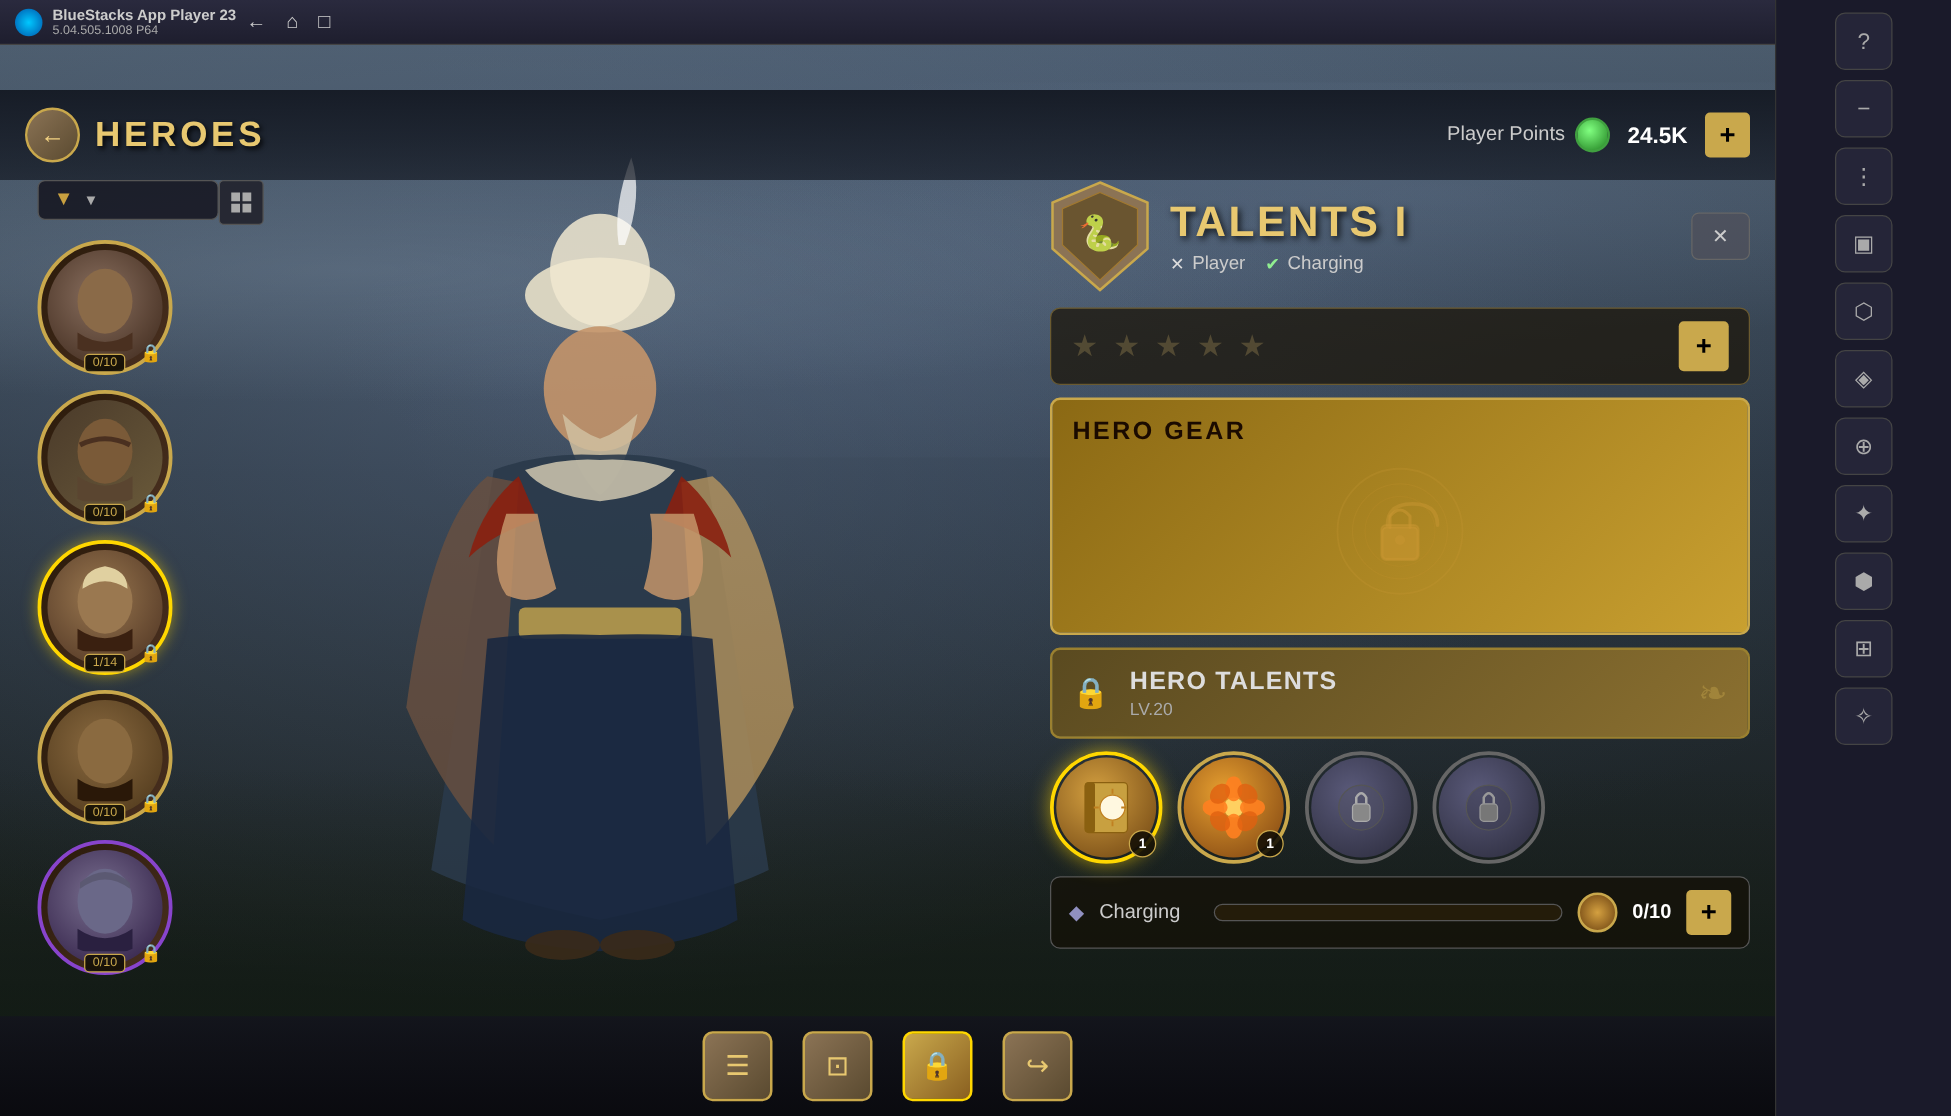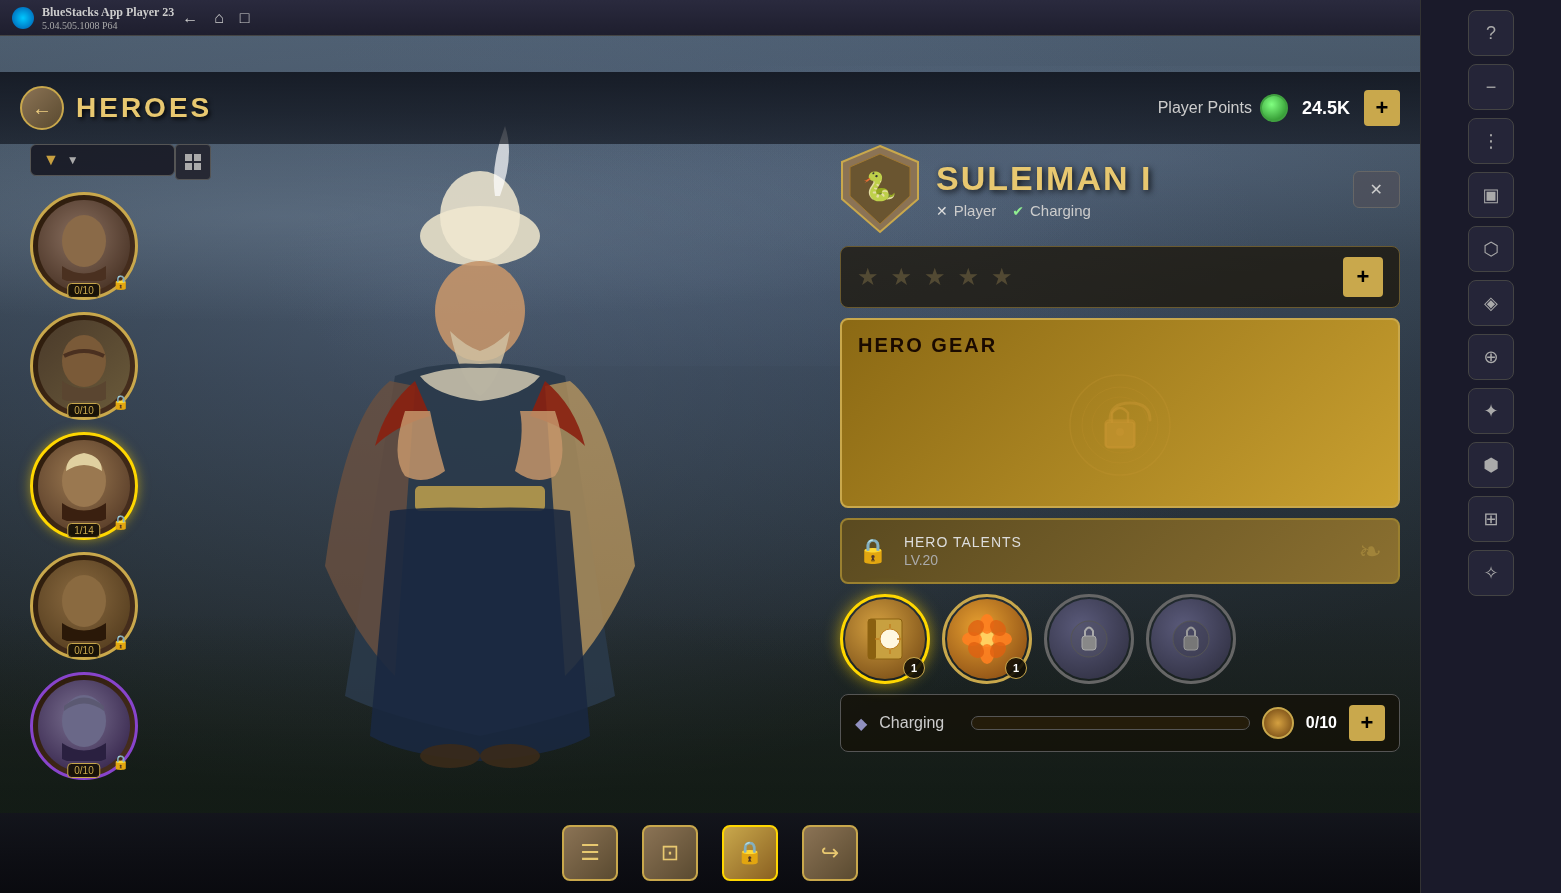--- a/index.html
+++ b/index.html
@@ -31,21 +31,20 @@
       gap: 8px;
     }
     .bluestacks-logo {
       width: 22px; height: 22px;
       background: radial-gradient(circle, #00c8ff, #0055aa);
       border-radius: 50%;
     }
     .title-bar-app {
       color: #ccc;
       font-size: 12px;
-      font-family: Liberation Serif, serif;
     }
     .title-bar-app span {
       color: #aaa;
       font-size: 10px;
       display: block;
     }
     .title-bar-nav {
       display: flex;
       align-items: center;
       gap: 16px;
@@ -398,22 +397,22 @@
     }
     .talent-lock {
       font-size: 24px;
       color: #c9a84c;
     }
     .talent-info {
       flex: 1;
     }
     .talent-title {
       color: #ddd;
-      font-size: 14px;
-      font-weight: normal;
+      font-size: 20px;
+      font-weight: bold;
       letter-spacing: 1px;
     }
     .talent-level {
       color: #aaa;
       font-size: 14px;
       margin-top: 2px;
     }
 
     
     .skill-row {
@@ -796,21 +795,21 @@
       <div style="position:relative;margin-right:16px;width:80px;height:90px;display:flex;align-items:center;justify-content:center;">
         <svg width="80" height="90" viewBox="0 0 80 90">
           <path d="M40,2 L78,18 L78,55 L40,88 L2,55 L2,18 Z" fill="#8B7355" stroke="#c9a84c" stroke-width="2"></path>
           <path d="M40,10 L70,23 L70,52 L40,80 L10,52 L10,23 Z" fill="#6a5530" stroke="#a07830" stroke-width="1"></path>
 
           <text x="40" y="52" text-anchor="middle" font-size="28" fill="#e8c870">🐍</text>
         </svg>
       </div>
 
       <div class="hero-name">
-        <div class="hero-name-text">SULEIMAN I</div>
+        <div class="hero-name-text">TALENTS I</div>
         <div class="hero-tags">
           <div class="hero-tag">
             <span class="tag-icon-attack">✕</span>
             <span>Player</span>
           </div>
           <div class="hero-tag">
             <span class="tag-icon-charging">✔</span>
             <span>Charging</span>
           </div>
         </div>

